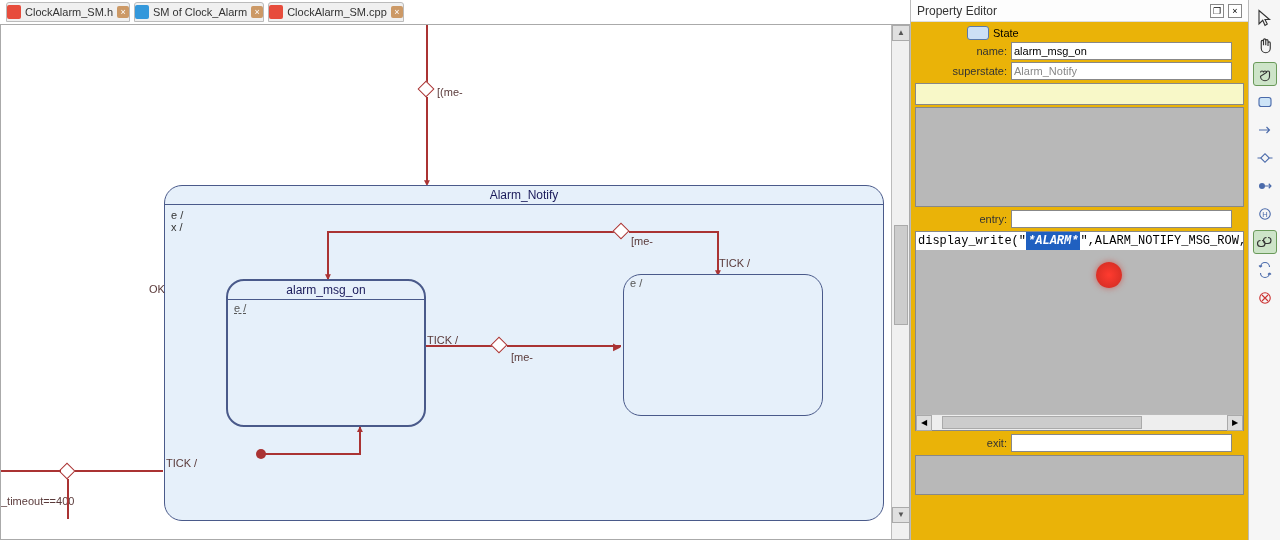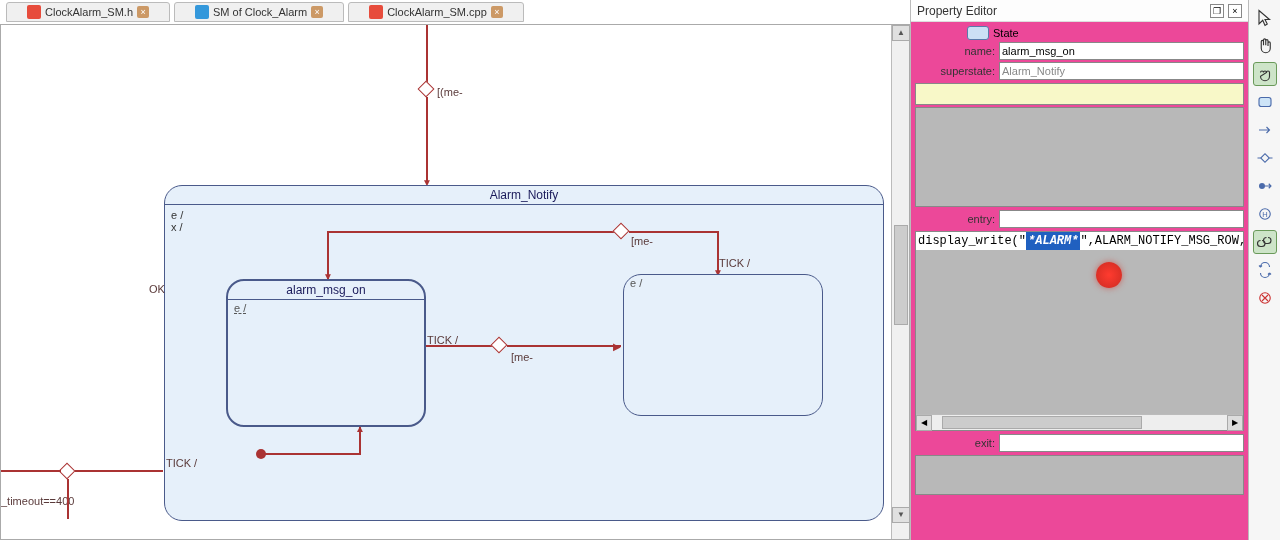--- a/index.html
+++ b/index.html
@@ -1,20 +1,20 @@
 <!DOCTYPE html>
 <html><head>
 <meta charset="utf-8">
 <style>
 * { box-sizing: border-box; margin: 0; padding: 0; }
 body { font-family: Arial, sans-serif; font-size: 11px; background: #fff; overflow: hidden; width: 1280px; height: 540px; position: relative; }
 
 
 .tabs { position: absolute; top: 0; left: 0; height: 24px; display: flex; align-items: center; gap: 4px; padding-left: 6px; z-index: 10; }
-.tab { display: flex; align-items: center; background: #f0f0f0; border: 1px solid #bbb; border-radius: 3px 3px 0 0; padding: 2px 20px; height: 20px; gap: 4px; }
+.tab { display: flex; align-items: center; background: #f0f0f0; border: 1px solid #bbb; border-radius: 3px 3px 0 0; padding: 2px 0; height: 20px; gap: 4px; }
 .tab-icon { width: 14px; height: 14px; border-radius: 2px; display: inline-block; }
 .tab-icon.c { background: #e74c3c; }
 .tab-icon.sm { background: #3498db; }
 .tab-text { font-size: 11px; color: #333; }
 .tab-close { width: 12px; height: 12px; background: #c96; border-radius: 2px; display: flex; align-items: center; justify-content: center; color: #fff; font-size: 9px; }
 
 
 .canvas-wrap { position: absolute; top: 24px; left: 0; width: 910px; height: 516px; border: 1px solid #aaa; overflow: hidden; background-image:
   radial-gradient(circle, #ccc 0.5px, transparent 0.5px);
   background-size: 10px 10px; background-position: 0 0;
@@ -32,27 +32,27 @@
 .state-body { padding: 4px 6px; font-size: 11px; color: #333; }
 .state .sub-entry { font-size: 11px; color: #555; padding: 2px 6px; }
 .state .sub-entry.dashed { text-decoration: underline dashed; }
 
 .line { position: absolute; }
 .line .lbl { font-size: 11px; color: #5a3a3a; }
 .diamond { width: 12px; height: 12px; border: 1.5px solid #a33; transform: rotate(45deg); background: #fff; }
 .dot { width: 10px; height: 10px; background: #a33; border-radius: 50%; }
 
 
-.propeditor { position: absolute; top: 0; left: 910px; width: 338px; height: 540px; border-left: 1px solid #bbb; background: #ec4899; }
+.propeditor { position: absolute; top: 0; left: 910px; width: 338px; height: 540px; border-left: 1px solid #bbb; background: #eab308; }
 .pe-title { display: flex; align-items: center; justify-content: space-between; padding: 2px 6px; font-size: 12px; background: #fdfdfd; border-bottom: 1px solid #ddd; height: 22px; }
 .pe-title-text { color: #333; }
 .pe-title-btns { display: flex; gap: 4px; }
 .pe-title-btns span { width: 14px; height: 14px; border: 1px solid #888; background: #fff; font-size: 9px; text-align: center; line-height: 12px; }
 
-.pe-row { display: flex; align-items: center; padding: 1px 4px; gap: 4px; }
+.pe-row { display: flex; align-items: center; padding: 1px 16px; gap: 4px; }
 .pe-row label { width: 80px; text-align: right; font-size: 11px; color: #333; }
 .pe-row input { flex: 1; font-size: 11px; border: 1px solid #888; padding: 1px 2px; height: 18px; }
 .pe-row .state-chip { width: 22px; height: 14px; background: #cce0f5; border: 1px solid #5a7aaa; border-radius: 3px; }
 .pe-row .doc-arrow { width: 18px; height: 14px; border: 1px solid #888; background: #fff; font-size: 9px; text-align: center; line-height: 12px; }
 
 .pe-textarea { margin: 2px 4px; background: #b8b8b8; border: 1px solid #888; }
 .pe-textarea.highlight { background: #f8f8c8; }
 .pe-textarea.small { height: 22px; }
 .pe-textarea.med { height: 100px; }
 .pe-textarea.code { position: relative; height: 200px; }

